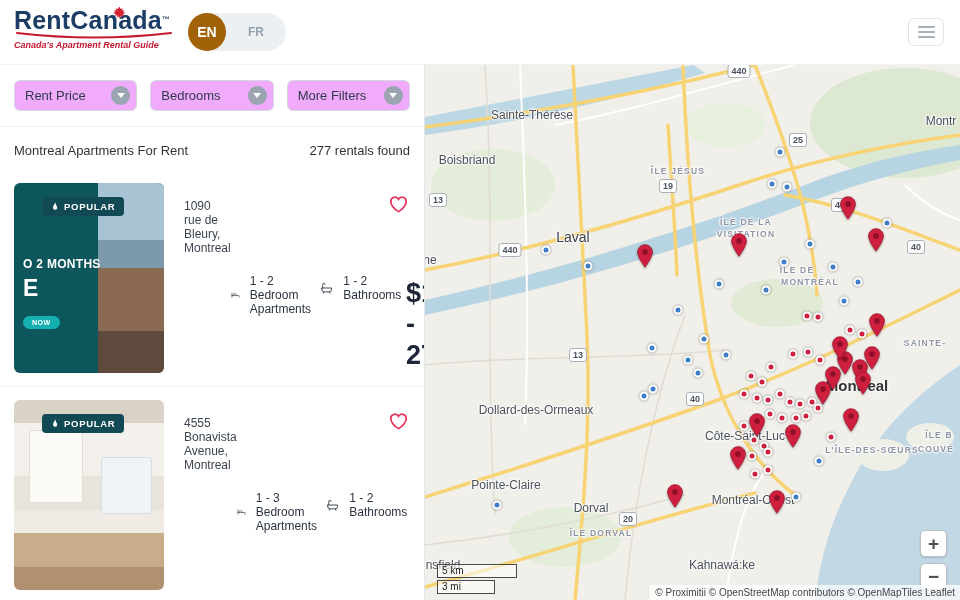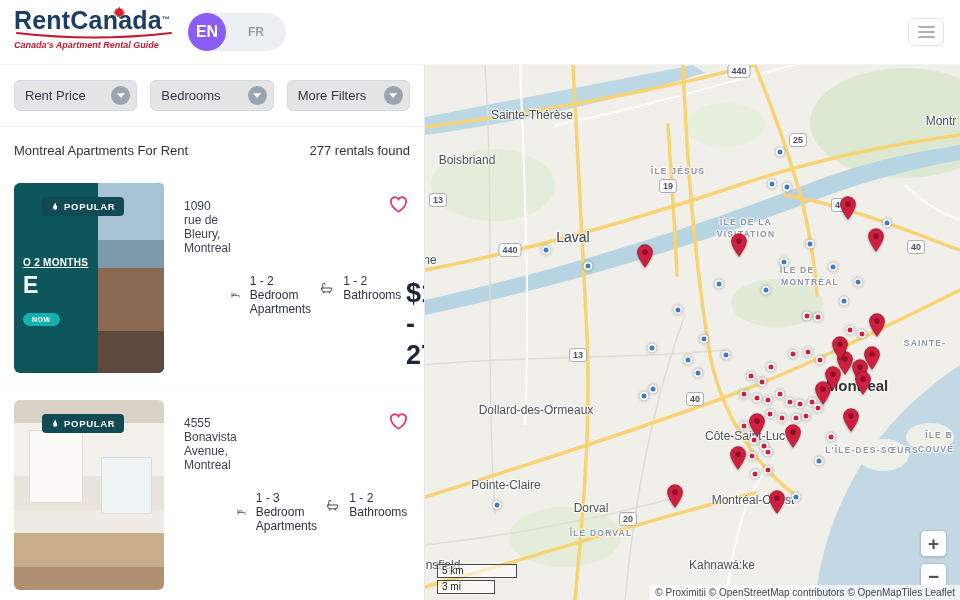--- a/index.html
+++ b/index.html
@@ -14,52 +14,52 @@
             border-bottom:1px solid #f0f2f4; z-index:10; }
   .logo { position:absolute; left:14px; top:7px; width:175px; cursor:pointer; }
   .logo-word { position:relative; font-size:25px; font-weight:bold; color:#1b3d66; letter-spacing:.2px; line-height:26px; }
   .logo-leaf { position:absolute; left:97px; top:-6px; }
   .logo-tm { font-size:8px; vertical-align:top; color:#1b3d66; }
   .logo-swoosh { display:block; margin-top:-2px; }
   .logo-tagline { font-size:9px; font-weight:bold; font-style:italic; color:#c41931; margin-top:1px; white-space:nowrap; }
 
   .lang-pill { position:absolute; left:188px; top:13px; width:98px; height:38px; background:#edf0f2;
                border-radius:19px; display:flex; align-items:center; }
-  .lang-en { width:38px; height:38px; border-radius:50%; background:#8b5cf6; color:#fff;
-             font-size:16px; font-weight:bold; display:flex; align-items:center; justify-content:center;
+  .lang-en { width:38px; height:38px; border-radius:50%; background:#a16207; color:#fff;
+             font-size:14px; font-weight:bold; display:flex; align-items:center; justify-content:center;
              border:none; cursor:pointer; }
   .lang-fr { flex:1; text-align:center; color:#93a1ac; font-size:12px; font-weight:bold;
              background:none; border:none; cursor:pointer; }
 
   .menu-btn { position:absolute; right:16px; top:18px; width:36px; height:28px; background:#fff;
               border:1px solid #e1e4e8; border-radius:6px; display:flex; flex-direction:column;
               align-items:center; justify-content:center; gap:3px; cursor:pointer; }
   .menu-btn i { display:block; width:17px; height:2px; background:#a9b2bb; border-radius:1px; }
 
   
   .panel { position:absolute; left:0; top:65px; width:425px; height:535px; background:#fff;
            border-right:1px solid #e4e7ea; overflow:hidden; }
   .filters { display:flex; gap:13px; padding:15px 14px; border-bottom:1px solid #edf0f2; }
   .chip { flex:1; height:31px; display:flex; align-items:center; justify-content:space-between;
-          padding:0 6px 0 10px; border:1px solid #d4d9df; border-radius:6px; background:#e5e5e5;
+          padding:0 6px 0 10px; border:1px solid #d4d9df; border-radius:6px; background:#f0abfc;
           font-size:13px; color:#2e3a47; cursor:pointer; font-family:inherit; }
   .chev { width:19px; height:19px; border-radius:50%; background:#9aa5b1; display:flex;
           align-items:center; justify-content:center; flex:none; }
 
   .results { display:flex; justify-content:space-between; align-items:baseline;
              padding:16px 14px 12px; font-size:13px; color:#333; }
 
   .card { display:flex; gap:20px; padding:13px 14px; cursor:pointer; }
   .card + .card { border-top:1px solid #f3f4f6; }
   .thumb { position:relative; width:150px; height:190px; border-radius:6px; overflow:hidden; flex:none; }
   .thumb-promo { background:#0d565c; }
   .thumb-building { position:absolute; right:0; top:0; width:44%; height:100%;
       background:linear-gradient(180deg,#a7c3d4 0 30%, #7d99ac 30% 45%, #8a6a52 45% 78%, #5d4a3c 78% 100%); }
   .promo-text { position:absolute; left:9px; top:74px; color:#fff; z-index:2; }
-  .promo-l1 { font-size:10px; font-weight:bold; letter-spacing:.3px;text-decoration:underline; }
+  .promo-l1 { font-size:12px; font-weight:bold; letter-spacing:.3px; }
   .promo-l2 { font-size:23px; font-weight:bold; margin-top:4px; }
   .promo-pill { display:inline-block; margin-top:14px; background:#14b0b2; color:#fff; font-size:7px;
                 font-weight:bold; padding:3px 9px; border-radius:8px; letter-spacing:.5px; }
   .thumb-kitchen { background:
       linear-gradient(180deg,#d9d2c7 0 12%, #f4f1ec 12% 40%, #e8e3db 40% 58%, #f0ece5 58% 70%, #c9ad8a 70% 88%, #b09070 88% 100%); }
   .k-cab { position:absolute; left:10%; top:16%; width:36%; height:38%; background:#fbfaf7;
            border:1px solid #e3ded4; border-radius:2px; }
   .k-island { position:absolute; right:8%; top:30%; width:34%; height:30%; background:#eef4f6;
               border:1px solid #d8dde0; border-radius:2px; }
 

